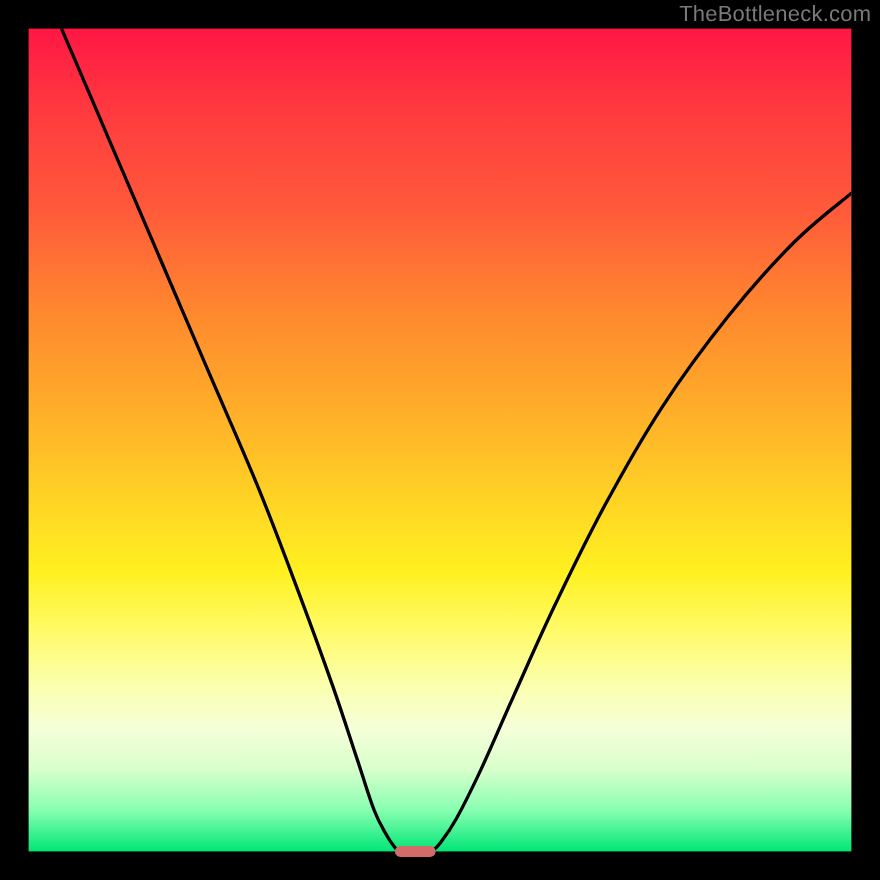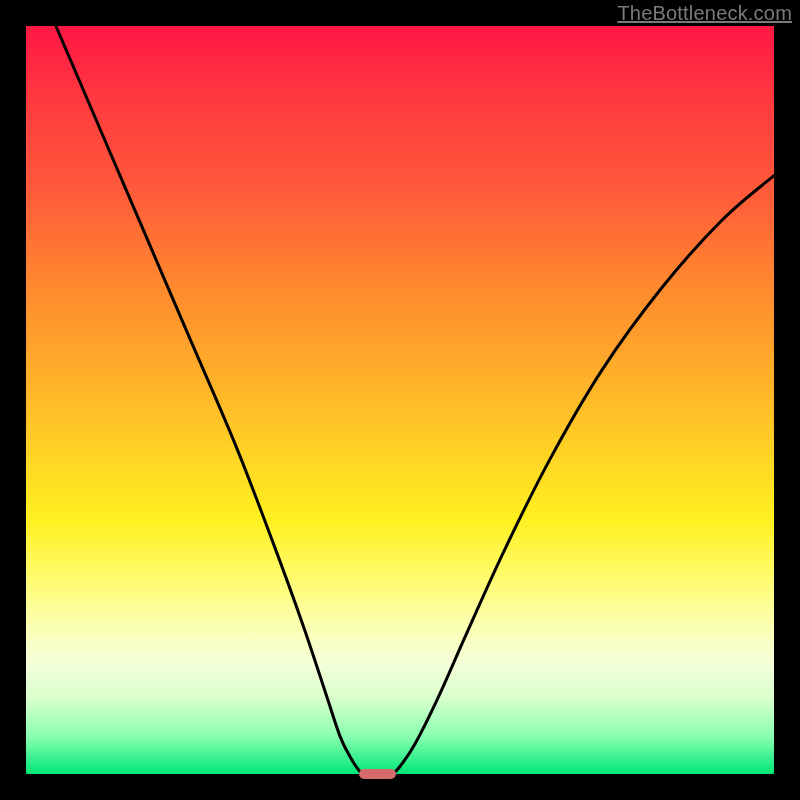--- a/index.html
+++ b/index.html
@@ -42,21 +42,20 @@
     );
   }
   .watermark {
     position: absolute;
     top: 2px;
     right: 8px;
     color: #7a7a7a;
     font-size: 20px;
     letter-spacing: 0.2px;
     user-select: none;
-    text-decoration: underline;
   }
   svg.curves {
     position: absolute;
     inset: 0;
     width: 100%;
     height: 100%;
     pointer-events: none;
   }
   .marker {
     position: absolute;

